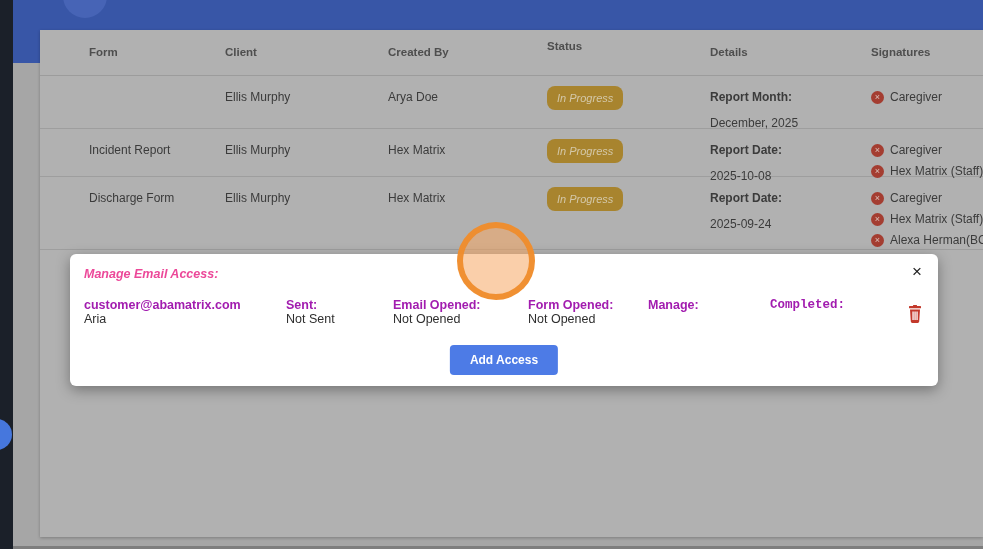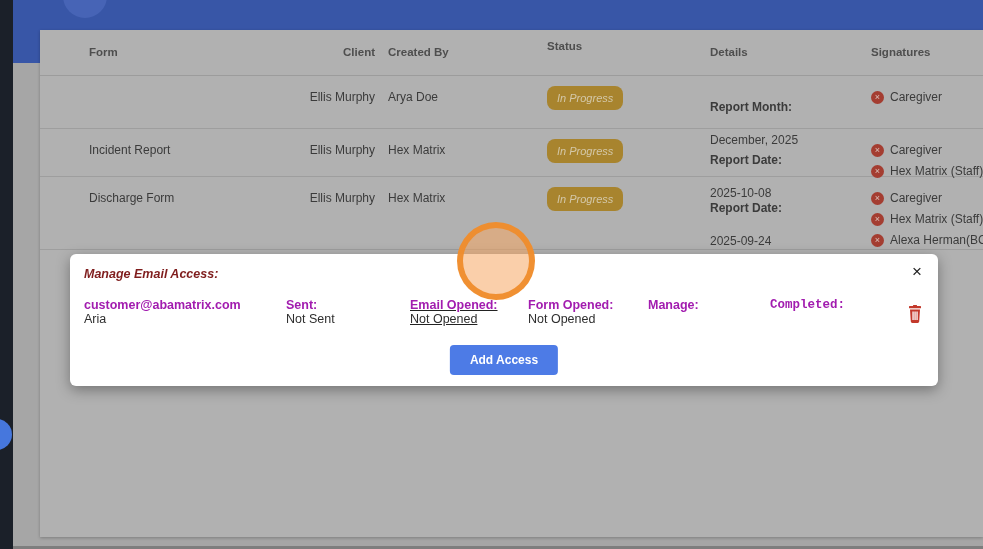--- a/index.html
+++ b/index.html
@@ -20,46 +20,46 @@
   .card { position:absolute; left:40px; top:30px; width:943px; height:507px; background:#b1b1b1;
           box-shadow:0 1px 3px rgba(0,0,0,.25); }
   .thead { position:absolute; left:0; top:0; width:943px; height:46px; border-bottom:1px solid #9c9c9c; }
   .th { position:absolute; top:16px; font-size:11.5px; font-weight:bold; color:#4e4e4e; }
   .row { position:absolute; left:0; width:943px; border-bottom:1px solid #9e9e9e; }
   .row1 { top:46px;  height:53px; }
   .row2 { top:99px;  height:48px; }
   .row3 { top:147px; height:73px; }
   .cell { position:absolute; top:13px; font-size:12px; color:#3b3b3b; line-height:16px; }
   .c-form  { left:22px;  width:152px;margin-left:27px; }
-  .c-client{ left:185px; width:150px;text-align:right; }
+  .c-client{ left:185px; width:150px; }
   .c-created{ left:348px; width:150px; }
   .c-status{ left:507px; width:150px; top:10px; }
   .c-details{ left:670px; width:150px; }
   .c-sigs  { left:831px; width:120px; }
   .badge { display:inline-block; background:#a8842e; color:#d4c8a9; font-style:italic;
            font-size:11px; padding:4px 10px; border-radius:8px; }
-  .det-label { font-weight:bold;margin-top:10px; }
-  .det-value { margin-top:17px; }
+  .det-label { font-weight:bold; }
+  .det-value { margin-top:10px; }
   .sig-item { display:flex; align-items:center; margin-bottom:5px; white-space:nowrap; }
   .sig-x { width:13px; height:13px; border-radius:50%; background:#a43d31; color:#dcc2bb;
            font-size:9px; line-height:13px; text-align:center; margin-right:6px; flex:0 0 13px; }
 
   
   .modal { position:absolute; left:70px; top:254px; width:868px; height:132px; background:#ffffff;
            border-radius:6px; box-shadow:0 4px 14px rgba(0,0,0,.35); z-index:50; }
   .modal-title { position:absolute; left:14px; top:13px; font-size:12.5px; font-weight:bold;
-                 font-style:italic; color:#7f1d1d; }
+                 font-style:italic; color:#ec4899; }
   .modal-close { position:absolute; left:836px; top:7px; width:22px; height:22px; font-size:17px;
                  color:#222; text-align:center; line-height:22px; cursor:pointer; }
   .m-col { position:absolute; top:44px; font-size:12.5px; color:#222; }
   .m-label { font-weight:bold; color:#a21caf; }
   .m-value { color:#2e2e2e; }
   .m-email { left:14px; }
   .m-sent { left:216px; }
-  .m-eopened { left:340px;text-decoration:underline; }
+  .m-eopened { left:323px; }
   .m-fopened { left:458px; }
   .m-signed { left:578px; }
   .m-completed { left:700px;font-family:Liberation Mono, monospace; }
   .m-trash { position:absolute; left:837px; top:51px; width:16px; height:18px; cursor:pointer; }
   .add-btn { position:absolute; left:50%; transform:translateX(-50%); top:91px; background:#4d7be6;
              color:#ffffff; font-weight:bold; font-size:12px; border:none; border-radius:4px;
              padding:8px 20px; cursor:pointer; }
 
   
   .click-ring { position:absolute; left:457px; top:222px; width:78px; height:78px; border-radius:50%;

